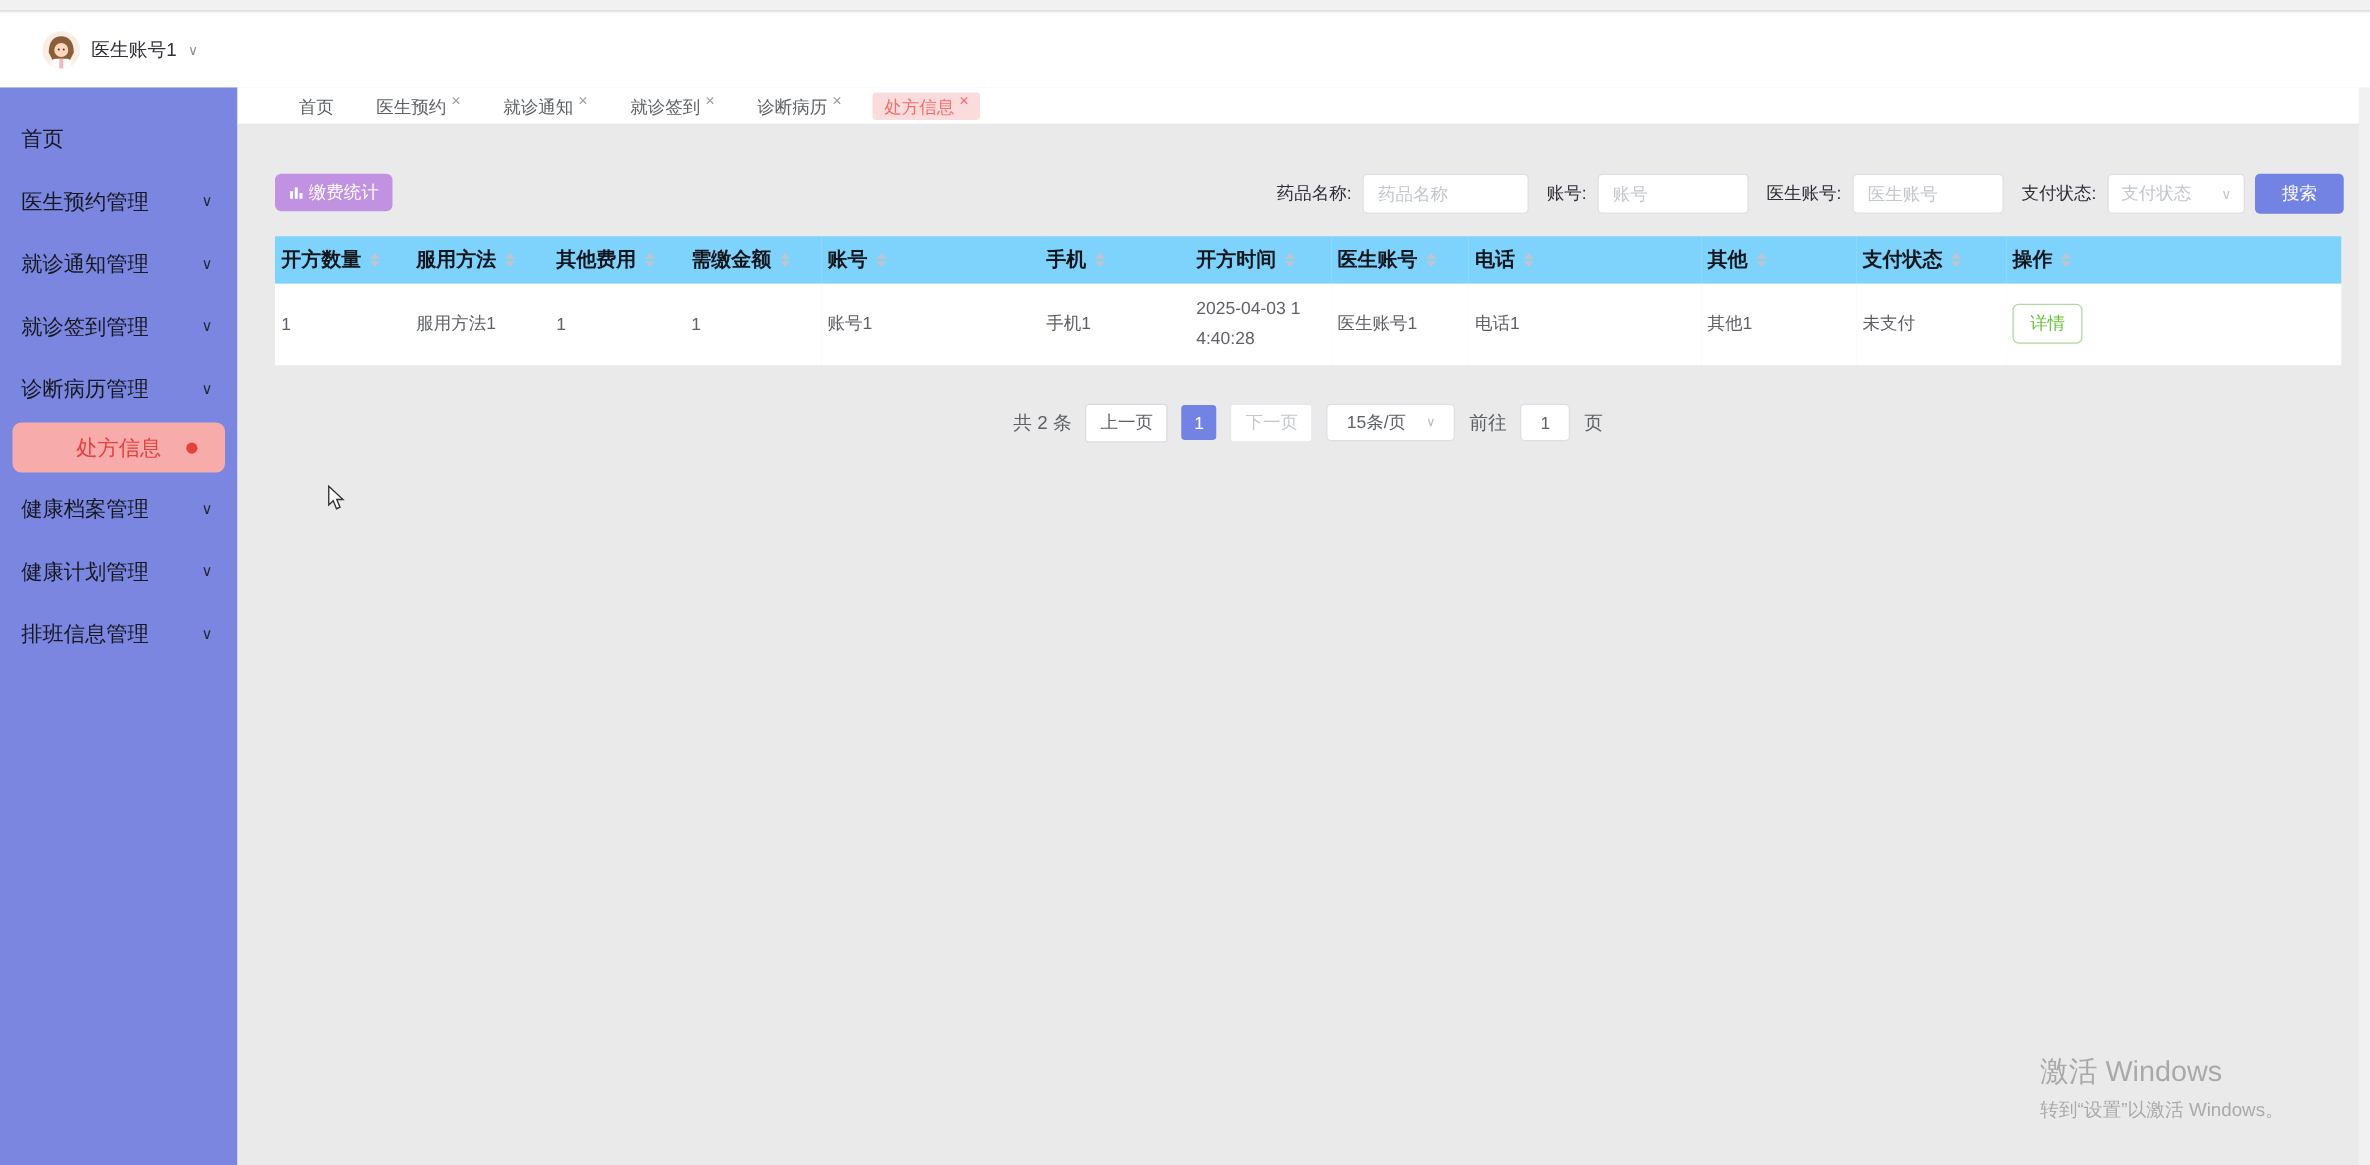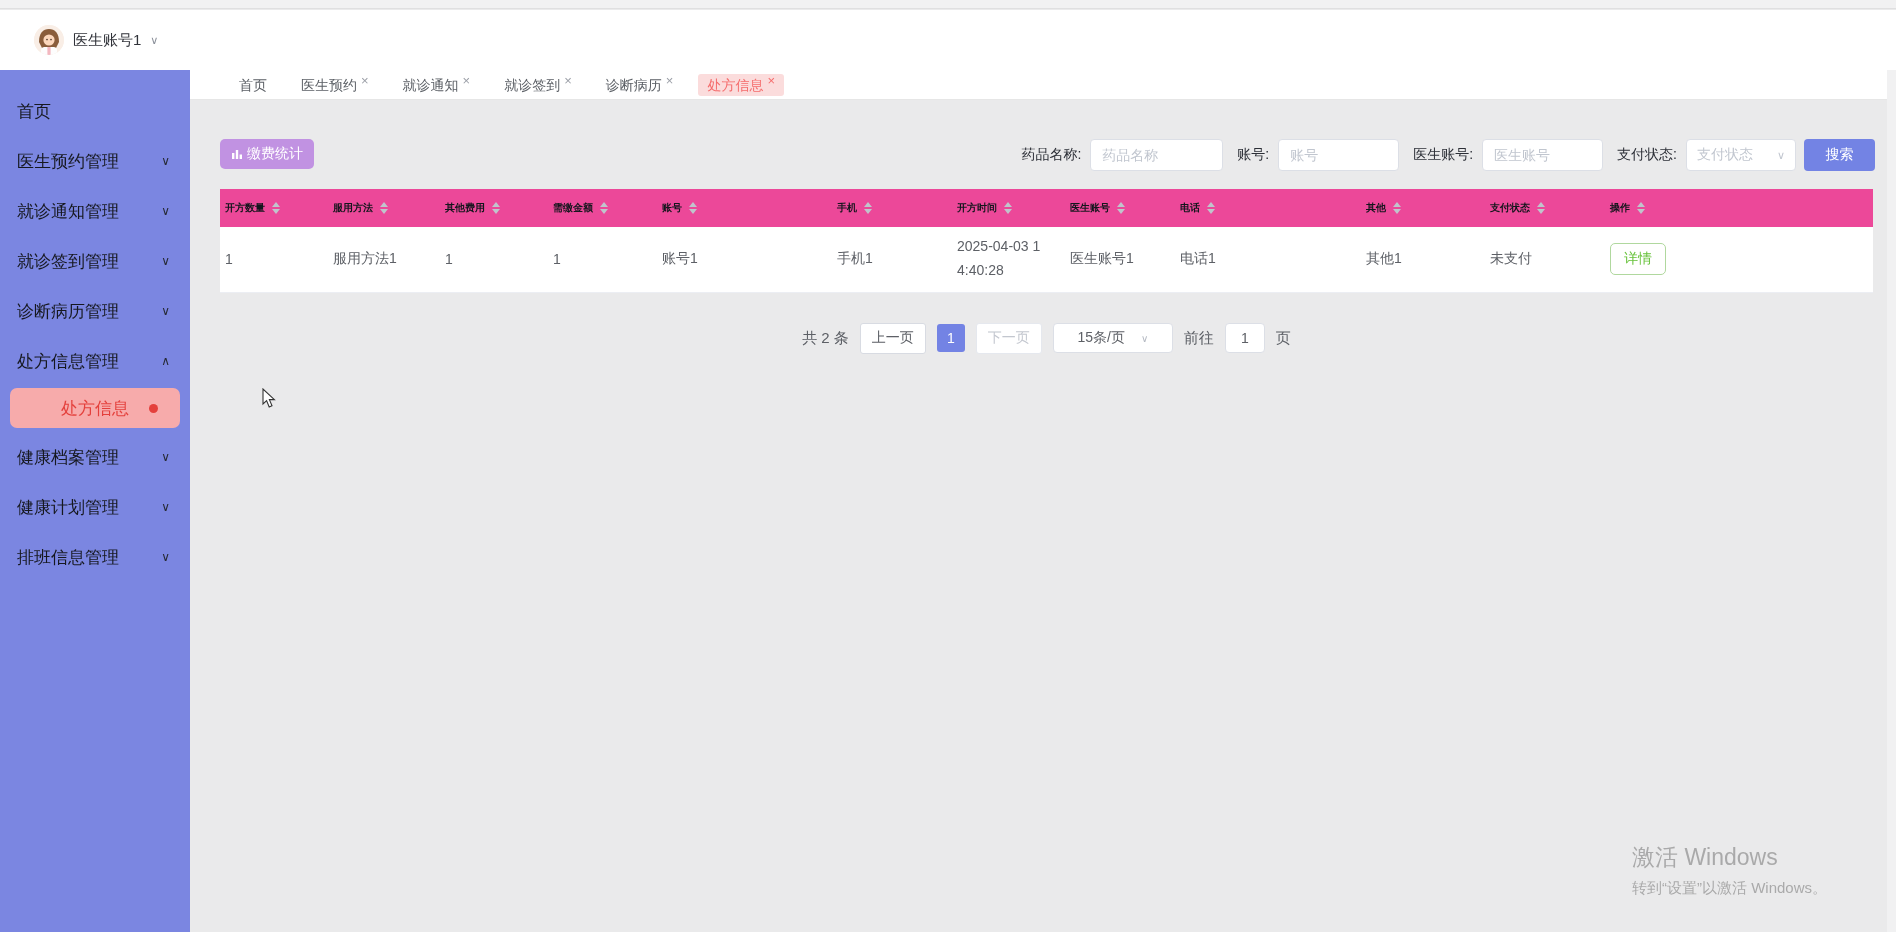--- a/index.html
+++ b/index.html
@@ -35,35 +35,35 @@
   .flabel{font-size:14px;color:#2b2e36;margin-right:9px;white-space:nowrap}
   .finput{width:121px;height:32px;border:1px solid #dcdfe6;border-radius:4px;padding:0 11px;font-size:14px;color:#606266;background:#fff;font-family:inherit;outline:none}
   .finput.wide{width:133px}
   .finput::placeholder{color:#c1c6cf}
   .fselect{width:110px;height:32px;border:1px solid #dcdfe6;border-radius:4px;background:#fff;display:flex;align-items:center;justify-content:space-between;padding:0 10px;cursor:pointer}
   .fselect .ph{font-size:14px;color:#c1c6cf}
   .fselect .chev{font-size:11px;color:#c1c6cf}
   .search-btn{width:71px;height:32px;background:#7383e4;color:#fff;border:none;border-radius:4px;font-size:14px;cursor:pointer;font-family:Liberation Sans, sans-serif}
 
   .rx-table{width:1653px;margin-top:18px;border-collapse:collapse;table-layout:fixed}
-  .rx-table thead th{background:#ec4899;height:38px;text-align:left;font-size:10px;font-weight:bold;color:#14161d;padding-left:5px;white-space:nowrap;cursor:pointer}
+  .rx-table thead th{background:#7dd3fc;height:38px;text-align:left;font-size:16px;font-weight:bold;color:#14161d;padding-left:5px;white-space:nowrap;cursor:pointer}
   .sort{display:inline-flex;flex-direction:column;margin-left:7px;vertical-align:middle;gap:2px}
   .sort i{display:block;width:0;height:0;border-left:4px solid transparent;border-right:4px solid transparent}
   .sort .up{border-bottom:5px solid #c0c4cc}
   .sort .dn{border-top:5px solid #c0c4cc}
   .rx-table tbody td{background:#fff;height:65px;font-size:14px;color:#5d6066;padding-left:5px;border-bottom:1px solid #eceef3;vertical-align:middle}
   .rx-table tbody tr:nth-child(2) td{background:#fafafa}
   td.time{word-break:break-all;padding-right:16px;line-height:1.7}
   .detail-btn{border:1px solid #b0d89e;background:#fff;color:#67c23a;font-size:14px;padding:6px 13px;border-radius:5px;cursor:pointer;font-family:inherit}
 
   .pagination{margin-top:30px;display:flex;align-items:center;justify-content:center;gap:11px;width:1653px;font-size:15px;color:#5d6066}
   .pg-btn{height:31px;padding:0 11px;background:#fff;border:1px solid #d8dbe2;border-radius:3px;font-size:14px;color:#5d6066;cursor:pointer;font-family:inherit}
   .pg-btn.disabled{color:#c3c7cf;border-color:#e5e8ee;cursor:default}
   .pg-num{width:28px;height:28px;background:#7383e4;color:#fff;border:none;border-radius:3px;font-size:14px;cursor:pointer;font-family:inherit}
-  .pg-size{width:120px;height:30px;border:1px solid #dcdfe6;border-radius:4px;background:#fff;display:flex;align-items:center;justify-content:center;gap:16px;font-size:14px;color:#5d6066;cursor:pointer}
+  .pg-size{width:103px;height:30px;border:1px solid #dcdfe6;border-radius:4px;background:#fff;display:flex;align-items:center;justify-content:center;gap:16px;font-size:14px;color:#5d6066;cursor:pointer}
   .pg-size .chev{font-size:10px;color:#b4b9c2}
   .pg-goto{width:40px;height:30px;border:1px solid #dcdfe6;border-radius:4px;text-align:center;font-size:14px;color:#5d6066;font-family:inherit;outline:none}
 
   .watermark{position:absolute;left:1632px;top:842px;color:#9a9a9a;opacity:.8}
   .wm1{font-size:23px}
   .wm2{font-size:15px;margin-top:6px}
 
   .scroll-strip{position:absolute;right:0;top:70px;width:9px;height:862px;background:#f1f1f2}
   .cursor{position:absolute;left:262px;top:388px;pointer-events:none}
 </style>
@@ -102,24 +102,20 @@
       <span>就诊通知管理</span>
       <span class="side-chev">∨</span>
     </div>
     <div class="side-item">
       <span>就诊签到管理</span>
       <span class="side-chev">∨</span>
     </div>
     <div class="side-item">
       <span>诊断病历管理</span>
       <span class="side-chev">∨</span>
-    </div>
-    <div class="side-item">
-      <span>处方信息管理</span>
-      <span class="side-chev">∧</span>
     </div>
     <div class="side-sub active">
       <span>处方信息</span>
       <span class="dot"></span>
     </div>
     <div class="side-item">
       <span>健康档案管理</span>
       <span class="side-chev">∨</span>
     </div>
     <div class="side-item">

